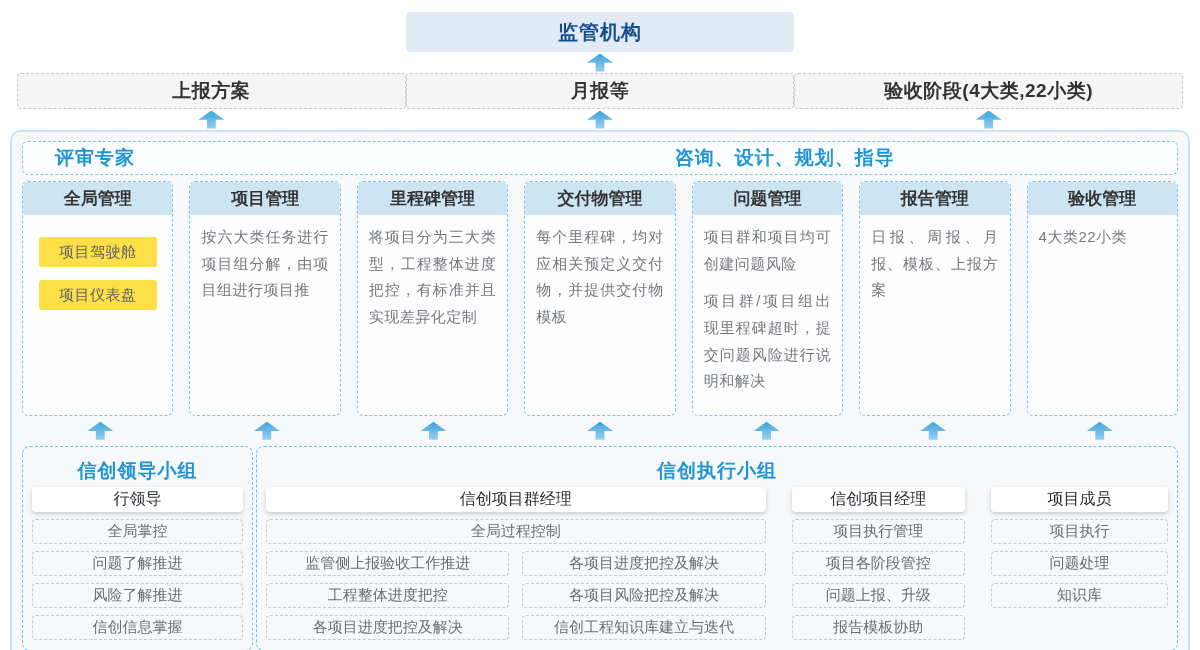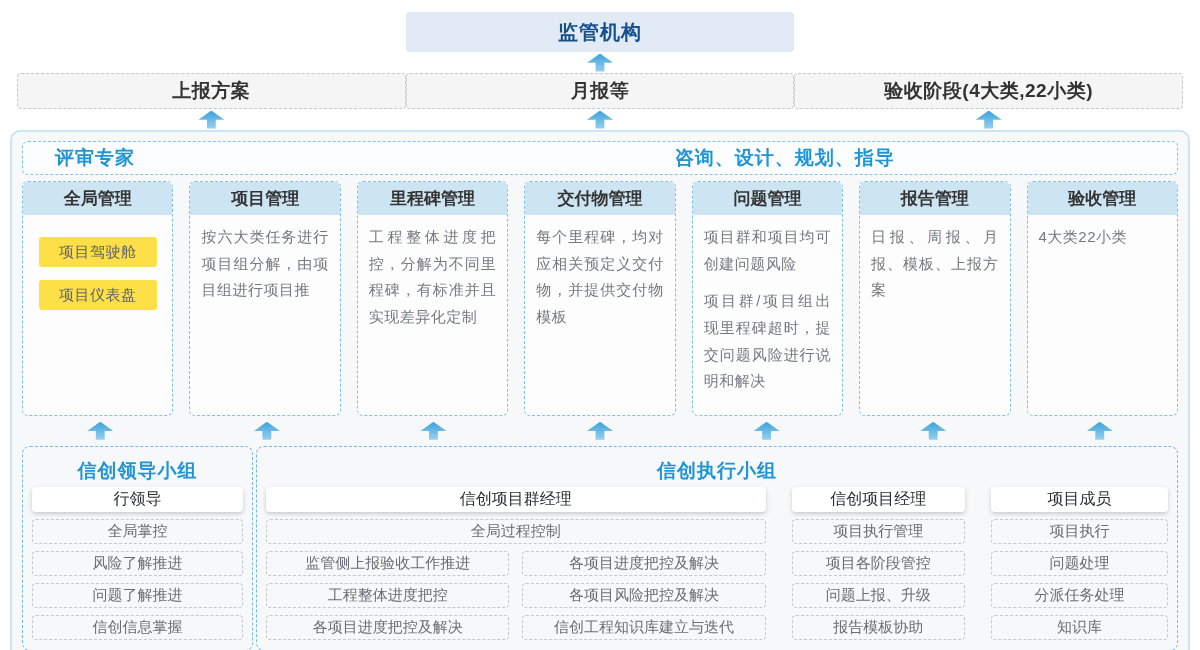--- a/index.html
+++ b/index.html
@@ -21,21 +21,21 @@
   .ar  { margin:1px 0; }
 
   .main { margin:1px 10px 0; background:#f7f8f9; border:2px solid #cbe5f4; border-radius:10px; padding:9px 10px 12px; }
 
   .band { position:relative; height:34px; border:1px dashed #7cc5ea; border-radius:6px; background:#fcfdfe; margin-bottom:6px; }
   .band-left  { position:absolute; left:32px; top:50%; transform:translateY(-50%);
     color:#2095d5; font-size:19px; font-weight:bold; letter-spacing:1px; }
   .band-right { position:absolute; left:66%; top:50%; transform:translate(-50%,-50%);
     color:#2095d5; font-size:19px; font-weight:bold; letter-spacing:1px; white-space:nowrap; }
 
-  .cols { display:flex; gap:16px; }
+  .cols { display:flex; gap:16px;justify-content:center; }
   .col { flex:1; background:#fdfdfe; border:1px dashed #7cc2e8; border-radius:6px; min-height:212px; overflow:hidden; }
   .col-head { background:#cde5f3; height:33px; display:flex; align-items:center; justify-content:center;
     font-weight:bold; font-size:17px; color:#333; border-radius:5px 5px 0 0; }
   .col-body { padding:9px 11px; font-size:15px; color:#75797e; line-height:1.78; text-align:justify; letter-spacing:.5px; }
   .col-body p { margin-bottom:11px; }
   .pill { background:#fde047; border-radius:3px; height:30px; margin:13px auto 0; width:118px;
     display:flex; align-items:center; justify-content:center; color:#5f6368; font-size:15px; letter-spacing:.5px; }
 
   .arrow-row7 { display:flex; gap:10px; margin:5px 0 6px; }
   .arrow-row7 .arrow-cell { flex:1; }
@@ -111,21 +111,21 @@
     <div class="col">
       <div class="col-head">项目管理</div>
       <div class="col-body">
           <p>按六大类任务进行项目组分解，由项目组进行项目推</p>
         </div>
     </div>
 
     <div class="col">
       <div class="col-head">里程碑管理</div>
       <div class="col-body">
-          <p>工程整体进度把控，分解为不同里程碑，有标准并且实现差异化定制</p>
+          <p>将项目分为三大类型，工程整体进度把控，有标准并且实现差异化定制</p>
         </div>
     </div>
 
     <div class="col">
       <div class="col-head">交付物管理</div>
       <div class="col-body">
           <p>每个里程碑，均对应相关预定义交付物，并提供交付物模板</p>
         </div>
     </div>
 
@@ -175,22 +175,22 @@
         <span class="arrow"></span>
       </div>
   </div>
 
   <div class="bottom">
 
     <div class="panel leader-panel">
       <div class="panel-title">信创领导小组</div>
       <div class="whead">行领导</div>
       <div class="ditem">全局掌控</div>
+      <div class="ditem">问题了解推进</div>
       <div class="ditem">风险了解推进</div>
-      <div class="ditem">问题了解推进</div>
       <div class="ditem">信创信息掌握</div>
     </div>
 
     <div class="panel exec-panel">
       <div class="panel-title">信创执行小组</div>
       <div class="exec-cols">
 
         <div class="exec-grp">
           <div class="whead">信创项目群经理</div>
           <div class="ditem">全局过程控制</div>
@@ -213,20 +213,19 @@
           <div class="ditem">项目执行管理</div>
           <div class="ditem">项目各阶段管控</div>
           <div class="ditem">问题上报、升级</div>
           <div class="ditem">报告模板协助</div>
         </div>
 
         <div class="exec-mem">
           <div class="whead">项目成员</div>
           <div class="ditem">项目执行</div>
           <div class="ditem">问题处理</div>
-          <div class="ditem">分派任务处理</div>
           <div class="ditem">知识库</div>
         </div>
 
       </div>
     </div>
   </div>
 </div>
 
 </body></html>

